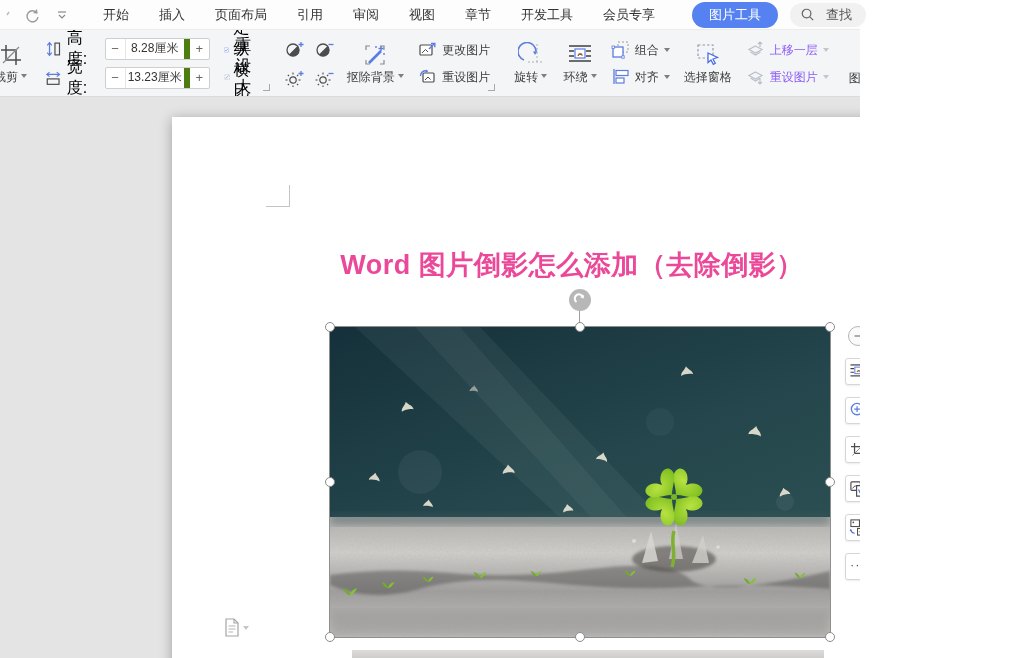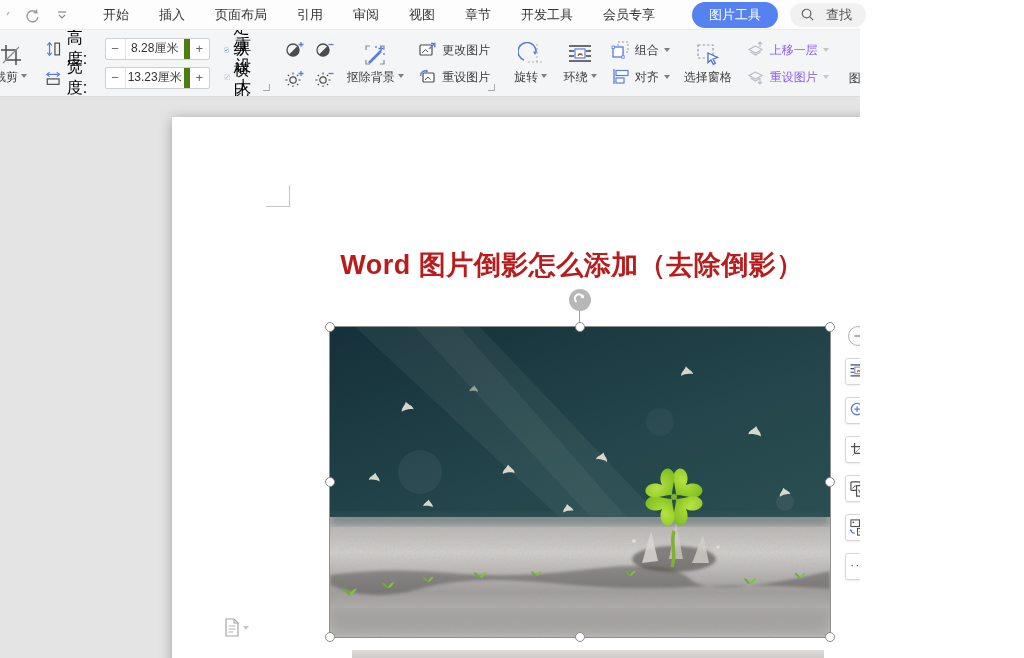--- a/index.html
+++ b/index.html
@@ -33,21 +33,21 @@
   .st-btn { width:21px; display:flex; align-items:center; justify-content:center; font-size:13px; color:#666; }
   .st-val { width:72px; display:flex; align-items:center; justify-content:center; font-size:12px; color:#333; border-left:1px solid #e6e6e6; border-right:6px solid #4d7c0f; }
   .chkrow { display:flex; align-items:center; gap:5px; height:24px; }
 
   
   .canvas { position:absolute; top:97px; left:0; right:0; bottom:0; background:#e4e4e4; overflow:hidden; }
   .page { position:absolute; left:172px; top:20px; width:816px; height:900px; background:#fff; box-shadow:0 2px 12px rgba(0,0,0,.3); }
   .mark { position:absolute; width:24px; height:22px; }
   .mark-tl { left:94px; top:68px; border-right:1px solid #c4c4c4; border-bottom:1px solid #c4c4c4; }
   .mark-tr { left:696px; top:68px; border-left:1px solid #c4c4c4; border-bottom:1px solid #c4c4c4; }
-  .doc-title { position:absolute; top:130px; left:0; right:16px; text-align:center; font-size:27px; font-weight:bold; color:#b91c1c; letter-spacing:0.5px; }
+  .doc-title { position:absolute; top:130px; left:0; right:16px; text-align:center; font-size:27px; font-weight:bold; color:#ec4899; letter-spacing:0.5px; }
 
   .pic-frame { position:absolute; left:158px; top:210px; width:500px; height:310px; outline:1px solid #8f8f8f; }
   .pic-frame svg { display:block; }
   .handle { position:absolute; width:10px; height:10px; background:#fff; border:1.5px solid #8a8a8a; border-radius:50%; z-index:5; }
   .rot-stem { position:absolute; left:407px; top:192px; width:1px; height:18px; background:#9d9d9d; }
   .rot-handle { position:absolute; left:397px; top:172px; width:22px; height:22px; background:#b7b7b7; border-radius:50%; display:flex; align-items:center; justify-content:center; z-index:6; }
   .reflection { position:absolute; left:180px; top:533px; width:472px; height:10px; background:linear-gradient(#dddcda,#c9c8c6); filter:blur(0.6px); }
 
   
   .float-tb { position:absolute; left:844px; top:229px; width:28px; display:flex; flex-direction:column; align-items:center; gap:12px; z-index:20; }

